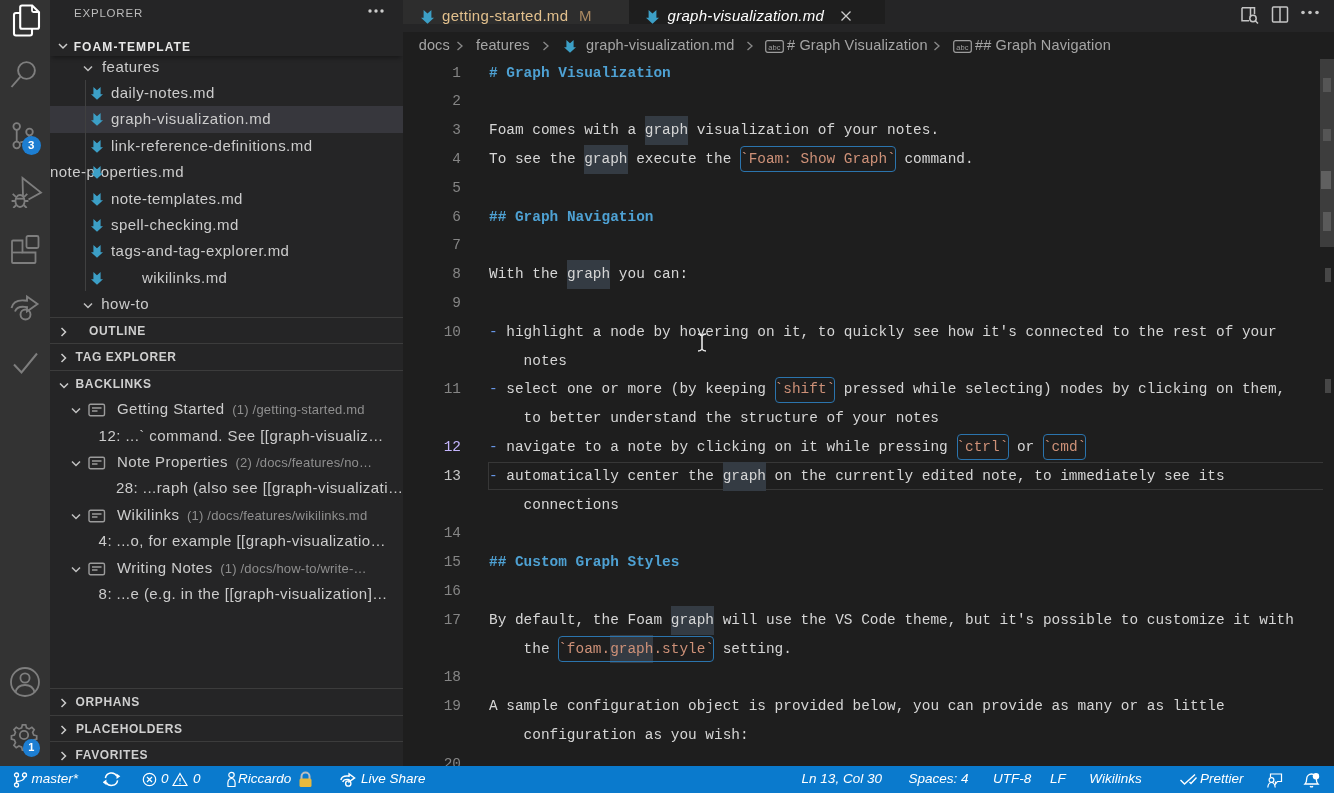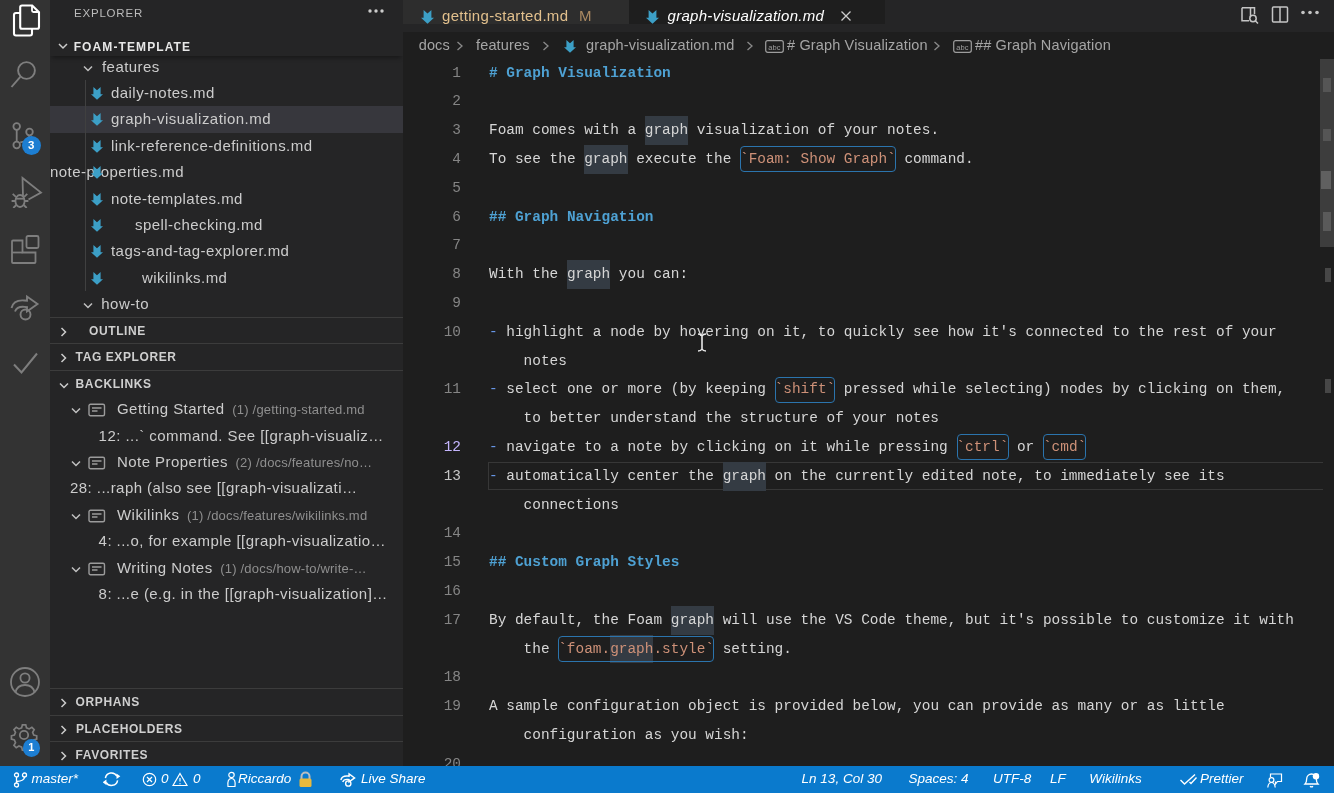--- a/index.html
+++ b/index.html
@@ -150,21 +150,21 @@
           <path d="M2.6 1 L6.5 4.4 L10.4 1 L10.4 8.8 L13 8.8 L6.5 14.8 L0 8.8 L2.6 8.8 Z" fill="#3c9fc6"></path>
         </svg><span style="margin-left:61px">link-reference-definitions.md</span></div>
     <div class="srow" style="top:159.1px"><svg class="chev" style="left:40.5px;top:6px" width="12" height="14" viewBox="0 0 13 15">
           <path d="M2.6 1 L6.5 4.4 L10.4 1 L10.4 8.8 L13 8.8 L6.5 14.8 L0 8.8 L2.6 8.8 Z" fill="#3c9fc6"></path>
         </svg><span style="">note-properties.md</span></div>
     <div class="srow" style="top:185.5px"><svg class="chev" style="left:40.5px;top:6px" width="12" height="14" viewBox="0 0 13 15">
           <path d="M2.6 1 L6.5 4.4 L10.4 1 L10.4 8.8 L13 8.8 L6.5 14.8 L0 8.8 L2.6 8.8 Z" fill="#3c9fc6"></path>
         </svg><span style="margin-left:61px">note-templates.md</span></div>
     <div class="srow" style="top:211.9px"><svg class="chev" style="left:40.5px;top:6px" width="12" height="14" viewBox="0 0 13 15">
           <path d="M2.6 1 L6.5 4.4 L10.4 1 L10.4 8.8 L13 8.8 L6.5 14.8 L0 8.8 L2.6 8.8 Z" fill="#3c9fc6"></path>
-        </svg><span style="margin-left:85px">spell-checking.md</span></div>
+        </svg><span style="margin-left:61px">spell-checking.md</span></div>
     <div class="srow" style="top:238.3px"><svg class="chev" style="left:40.5px;top:6px" width="12" height="14" viewBox="0 0 13 15">
           <path d="M2.6 1 L6.5 4.4 L10.4 1 L10.4 8.8 L13 8.8 L6.5 14.8 L0 8.8 L2.6 8.8 Z" fill="#3c9fc6"></path>
         </svg><span style="margin-left:61px">tags-and-tag-explorer.md</span></div>
     <div class="srow" style="top:264.7px"><svg class="chev" style="left:40.5px;top:6px" width="12" height="14" viewBox="0 0 13 15">
           <path d="M2.6 1 L6.5 4.4 L10.4 1 L10.4 8.8 L13 8.8 L6.5 14.8 L0 8.8 L2.6 8.8 Z" fill="#3c9fc6"></path>
         </svg><span style="margin-left:92px">wikilinks.md</span></div>
     <div class="srow" style="top:291.1px">
       <svg class="chev" style="left:32px;top:10px" width="12" height="9" viewBox="0 0 12 9">
           <path d="M2 2.5 L6 6.5 L10 2.5" fill="none" stroke="#c0c0c0" stroke-width="1.5"></path>
         </svg>
@@ -208,21 +208,21 @@
           <path d="M2 2.5 L6 6.5 L10 2.5" fill="none" stroke="#c0c0c0" stroke-width="1.5"></path>
         </svg>
       <svg class="chev" style="left:38px;top:7px" width="18" height="14" viewBox="0 0 18 14">
           <g stroke="#9b9b9b" stroke-width="1.4" fill="none">
             <rect x="1" y="1.2" width="15.5" height="11.6" rx="1.5"></rect>
             <path d="M4 5 h9.5 M4 8 h5.5"></path>
           </g>
         </svg>
       <span style="margin-left:67px">Note Properties</span><span class="desc">&nbsp;&nbsp;(2) /docs/features/no…</span>
     </div>
-    <div class="srow" style="top:475.4px"><span style="margin-left:20px">28: ...raph (also see [[graph-visualizati…</span></div>
+    <div class="srow" style="top:475.4px"><span style="margin-left:66px">28: ...raph (also see [[graph-visualizati…</span></div>
     <div class="srow" style="top:501.8px">
       <svg class="chev" style="left:20px;top:10px" width="12" height="9" viewBox="0 0 12 9">
           <path d="M2 2.5 L6 6.5 L10 2.5" fill="none" stroke="#c0c0c0" stroke-width="1.5"></path>
         </svg>
       <svg class="chev" style="left:38px;top:7px" width="18" height="14" viewBox="0 0 18 14">
           <g stroke="#9b9b9b" stroke-width="1.4" fill="none">
             <rect x="1" y="1.2" width="15.5" height="11.6" rx="1.5"></rect>
             <path d="M4 5 h9.5 M4 8 h5.5"></path>
           </g>
         </svg>

